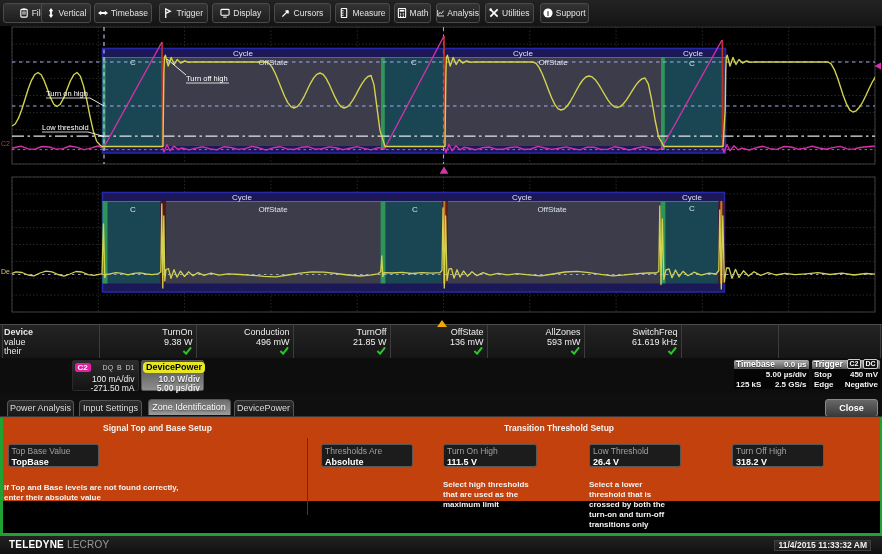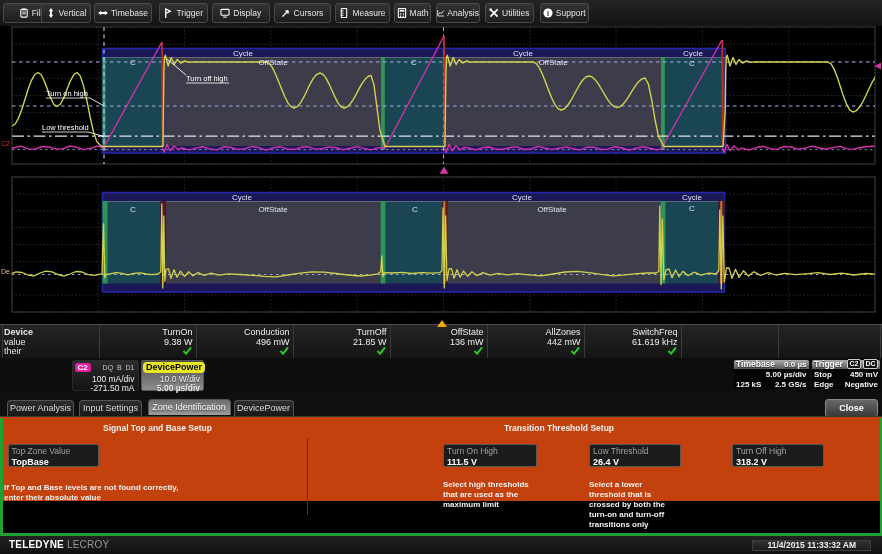--- a/index.html
+++ b/index.html
@@ -26,21 +26,21 @@
 #closebtn{position:absolute;right:4px;top:6px;width:53px;height:17.5px;background:linear-gradient(#686868,#3a3a3a);border:1px solid #8a8a8a;border-radius:3px;color:#fff;font-size:9px;font-weight:bold;display:flex;align-items:center;justify-content:center}
 #dialog{left:0;top:417px;width:882px;height:84px;background:#c2410c}
 #dialog .sect{position:absolute;font-weight:bold;color:#f2f2f2;font-size:8.5px}
 .field{position:absolute;height:22.5px;background:#1c1c1c;border:1px solid #585858;border-radius:2.5px;padding:1.5px 3px}
 .flab{font-size:8.5px;color:#a0a0a0;line-height:9px}
 .fval{font-size:9px;font-weight:bold;color:#fff;line-height:11.5px;margin-top:1px}
 .desc{position:absolute;font-weight:bold;color:#f2f2f2;font-size:8px;line-height:9.9px}
 #greenline{left:0;top:533px;width:882px;height:2.5px;background:#1fa232}
 #statusbar{left:0;top:535.5px;width:882px;height:18.5px;background:linear-gradient(#222,#101010);display:flex;align-items:center}
 #brand{margin-left:9px;font-size:10px;letter-spacing:0.2px}
-#clock{position:absolute;right:11px;top:4px;height:11px;background:linear-gradient(#323232,#1c1c1c);border:1px solid #3e3e3e;color:#efefef;font-size:8.5px;font-weight:bold;display:flex;align-items:center;padding:0 14px}
+#clock{position:absolute;right:11px;top:4px;height:11px;background:linear-gradient(#323232,#1c1c1c);border:1px solid #3e3e3e;color:#efefef;font-size:8.5px;font-weight:bold;display:flex;align-items:center;padding:0 3px}
 .sep{position:absolute;width:1px;background:#3c3c3c}
 </style></head><body>
 <div id="app">
 <div class="abs" id="menubar">
       <span class="mbtn" style="left:3px;width:58px"><svg width="10" height="10" viewBox="0 0 11 11">
           <rect x="2" y="1.5" width="7" height="8.5" rx="1" stroke="#fff" fill="none" stroke-width="1.2"></rect>
           <rect x="4" y="0.5" width="3" height="2" fill="#fff"></rect>
           <line x1="3.5" y1="4.5" x2="7.5" y2="4.5" stroke="#fff"></line>
           <line x1="3.5" y1="6.5" x2="7.5" y2="6.5" stroke="#fff"></line>
         </svg>File</span>
@@ -236,40 +236,40 @@
       <div class="tval" style="right:495.5px;top:11.5px">21.85 W</div>
       <div class="tval" style="right:496.5px;top:21px"><svg width="10" height="9" viewBox="0 0 11 10">
           <path d="M1.5 5.5 L4.5 8.5 L10 1.5" stroke="#28c828" stroke-width="2.2" fill="none"></path>
         </svg></div>
       <div class="tval" style="right:398.5px;top:2px">OffState</div>
       <div class="tval" style="right:398.5px;top:11.5px">136 mW</div>
       <div class="tval" style="right:399.5px;top:21px"><svg width="10" height="9" viewBox="0 0 11 10">
           <path d="M1.5 5.5 L4.5 8.5 L10 1.5" stroke="#28c828" stroke-width="2.2" fill="none"></path>
         </svg></div>
       <div class="tval" style="right:301.5px;top:2px">AllZones</div>
-      <div class="tval" style="right:301.5px;top:11.5px">442 mW</div>
+      <div class="tval" style="right:301.5px;top:11.5px">593 mW</div>
       <div class="tval" style="right:302.5px;top:21px"><svg width="10" height="9" viewBox="0 0 11 10">
           <path d="M1.5 5.5 L4.5 8.5 L10 1.5" stroke="#28c828" stroke-width="2.2" fill="none"></path>
         </svg></div>
       <div class="tval" style="right:204.5px;top:2px">SwitchFreq</div>
       <div class="tval" style="right:204.5px;top:11.5px">61.619 kHz</div>
       <div class="tval" style="right:205.5px;top:21px"><svg width="10" height="9" viewBox="0 0 11 10">
           <path d="M1.5 5.5 L4.5 8.5 L10 1.5" stroke="#28c828" stroke-width="2.2" fill="none"></path>
         </svg></div>
     </div>
 <div class="abs" id="dstrip">
       <div class="dbox" style="left:71.5px;width:67px">
 <span class="badge" style="background:#e020a0;color:#fff">C2</span>
         <span class="dinfo">DQ&nbsp; B&nbsp; D1</span>
 <div class="dl2">100 mA/div</div>
         <div class="dl3">-271.50 mA</div>
       </div>
       <div class="dbox" style="left:140.5px;width:63.5px;background:linear-gradient(#4e4e4e,#8e8e8e);border-color:#555">
 <span class="badge" style="background:#e8e822;font-size:9px;left:1.5px;top:1px;padding:1px 3px;border-radius:4px">DevicePower</span>
-<div class="dl2" style="font-weight:normal;text-shadow:0 1px 1px #333">10.0 W/div</div>
+<div class="dl2" style="font-weight:bold;text-shadow:0 1px 1px #333">10.0 W/div</div>
         <div class="dl3" style="font-weight:bold;text-shadow:0 1px 1px #333">5.00 µs/div</div>
       </div>
       <div class="tbox" style="left:734px;width:74.5px">
         <div class="tbh">
           <span>Timebase</span>
           <span style="margin-left:auto;font-size:8px">0.0 µs</span>
         </div>
 <div class="tbb">
           <span style="position:absolute;right:2px;top:1px">5.00 µs/div</span>
           <span style="position:absolute;left:2px;top:10.5px">125 kS</span>
@@ -300,22 +300,26 @@
       <div id="closebtn">Close</div>
     </div>
 <div class="abs" style="left:0;top:416px;width:882px;height:1px;background:#383838"></div>
 <div class="abs" id="dialog">
       <div style="position:absolute;left:0;top:1px;width:2.5px;height:115px;background:#1fa232"></div>
       <div style="position:absolute;right:0;top:1px;width:2.5px;height:115px;background:#1fa232"></div>
       <div class="sect" style="left:103px;top:6px">Signal Top and Base Setup</div>
       <div class="sect" style="left:504px;top:6px">Transition Threshold Setup</div>
       <div class="sep" style="left:307px;top:21px;height:77px"></div>
       <div class="field" style="left:7.5px;top:27px;width:91px">
-        <div class="flab">Top Zone Value</div>
+        <div class="flab">Top Base Value</div>
         <div class="fval">TopBase</div>
+      </div>
+      <div class="field" style="left:321px;top:27px;width:92px">
+        <div class="flab">Thresholds Are</div>
+        <div class="fval">Absolute</div>
       </div>
       <div class="field" style="left:443px;top:27px;width:94px">
         <div class="flab">Turn On High</div>
         <div class="fval">111.5 V</div>
       </div>
       <div class="field" style="left:589px;top:27px;width:92px">
         <div class="flab">Low Threshold</div>
         <div class="fval">26.4 V</div>
       </div>
       <div class="field" style="left:732px;top:27px;width:92px">

